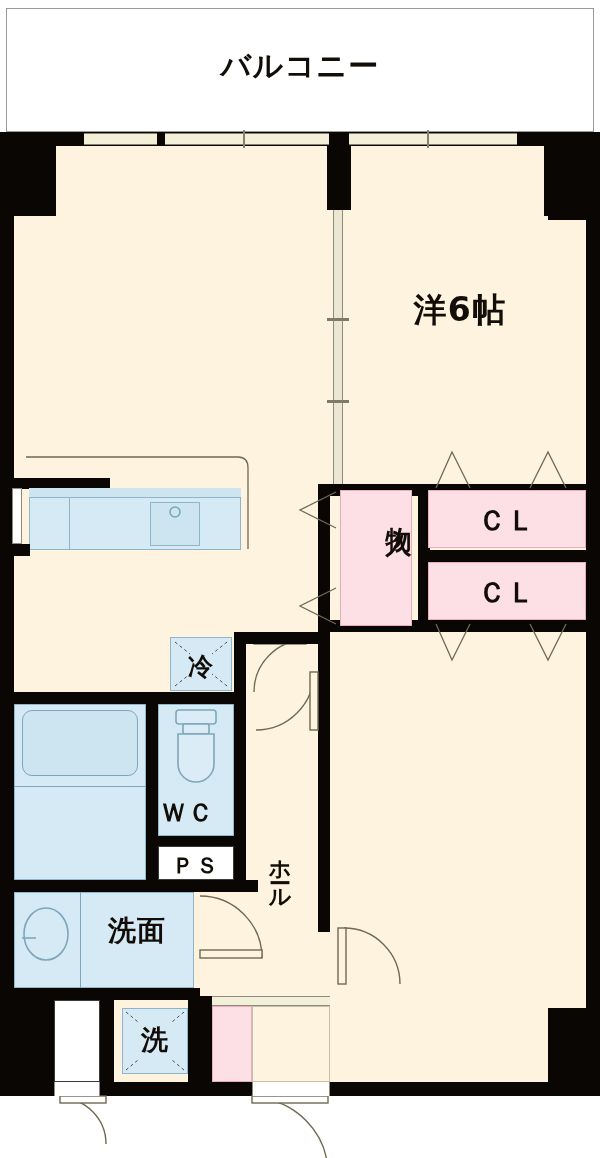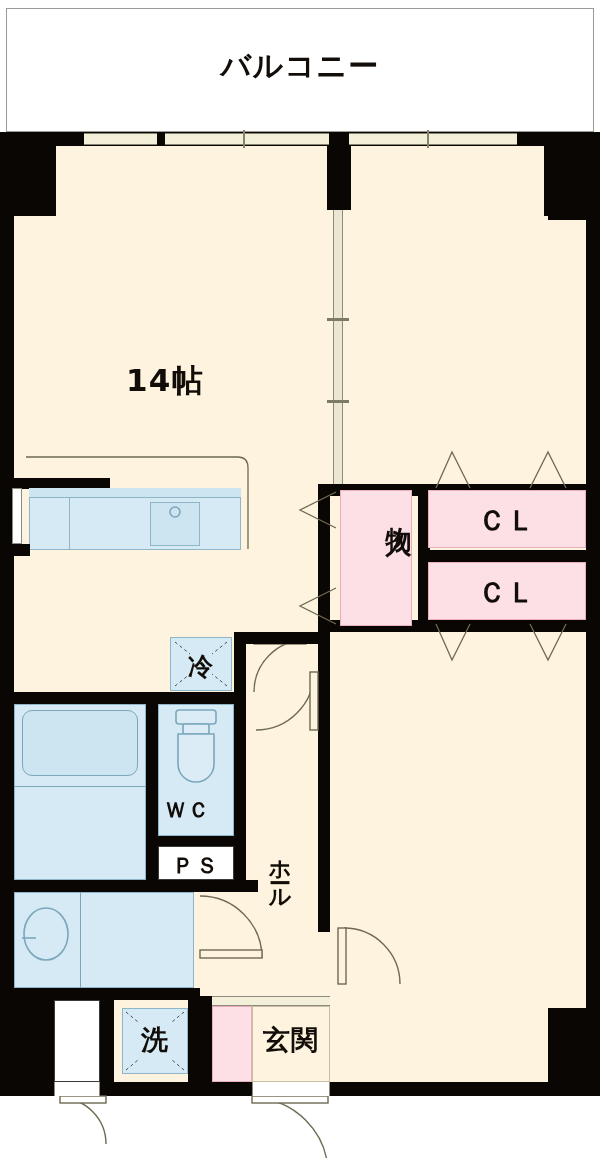--- a/index.html
+++ b/index.html
@@ -53,21 +53,20 @@
 
   <div class="abs win" style="left:84px;top:133px;width:76px;height:12px;"></div>
   <div class="abs wall" style="left:157px;top:133px;width:9px;height:12px;"></div>
   <div class="abs win" style="left:165px;top:133px;width:80px;height:12px;"></div>
   <div class="abs winline" style="left:243px;top:130px;width:2px;height:18px;"></div>
   <div class="abs win" style="left:245px;top:133px;width:84px;height:12px;"></div>
   <div class="abs win" style="left:349px;top:133px;width:80px;height:12px;"></div>
   <div class="abs winline" style="left:427px;top:130px;width:2px;height:18px;"></div>
   <div class="abs win" style="left:429px;top:133px;width:88px;height:12px;"></div>
 
-  <div class="lbl jp" style="left:60px;top:360px;width:210px;font-size:31px;">14帖</div>
 
   <svg style="left:0;top:0;width:600px;height:1158px;">
     <path class="fold" d="M26 457 L238 457 Q248 457 248 468 L248 549"></path>
   </svg>
   <div class="abs wall" style="left:14px;top:478px;width:96px;height:11px;"></div>
   <div class="abs blue bluel" style="left:29px;top:488px;width:212px;height:62px;"></div>
   <div class="abs" style="left:29px;top:488px;width:212px;height:10px;border-bottom:1px solid #8fb6c8;background:#cde4f1;"></div>
   <div class="abs" style="left:69px;top:498px;width:1px;height:52px;background:#8fb6c8;"></div>
   <div class="abs bluel" style="left:150px;top:502px;width:50px;height:44px;background:#cde4f1;"></div>
   <svg style="left:0;top:0;width:600px;height:1158px;">
@@ -82,20 +81,21 @@
   </svg>
   <div class="lbl jp" style="left:170px;top:650px;width:62px;font-size:25px;">冷</div>
 
   <div class="abs wall" style="left:548px;top:146px;width:38px;height:74px;"></div>
   <div class="abs wall" style="left:548px;top:1008px;width:38px;height:74px;"></div>
 
   <div class="abs slide" style="left:333px;top:210px;width:10px;height:278px;"></div>
   <div class="abs" style="left:327px;top:318px;width:22px;height:3px;background:#7d7a66;"></div>
   <div class="abs" style="left:327px;top:400px;width:22px;height:3px;background:#7d7a66;"></div>
 
+  <div class="lbl jp" style="left:360px;top:288px;width:200px;font-size:33px;">洋6帖</div>
 
   <div class="abs wall" style="left:318px;top:484px;width:268px;height:12px;"></div>
   <div class="abs wall" style="left:318px;top:620px;width:268px;height:12px;"></div>
   <div class="abs wall" style="left:318px;top:484px;width:12px;height:148px;"></div>
   <div class="abs wall" style="left:418px;top:484px;width:12px;height:148px;"></div>
   <div class="abs wall" style="left:418px;top:550px;width:168px;height:12px;"></div>
 
   <div class="abs pink pinkl" style="left:340px;top:490px;width:72px;height:136px;"></div>
   <div class="lbl jp vert" style="left:340px;top:506px;width:72px;font-size:26px;line-height:1.05;">物入</div>
 
@@ -133,31 +133,32 @@
   <div class="abs blue bluel" style="left:14px;top:704px;width:132px;height:176px;"></div>
   <div class="abs" style="left:22px;top:710px;width:116px;height:66px;background:#cde4f1;border:1px solid #7ca7bb;border-radius:10px;"></div>
   <div class="abs" style="left:14px;top:786px;width:132px;height:1px;background:#7ca7bb;"></div>
 
   <div class="abs blue bluel" style="left:158px;top:704px;width:76px;height:132px;"></div>
   <svg style="left:0;top:0;width:600px;height:1158px;">
     <rect class="fix" x="176" y="710" width="40" height="14" rx="3"></rect>
     <rect class="fix" x="183" y="724" width="26" height="10" rx="2"></rect>
     <path class="fix" d="M178 734 L214 734 L214 764 A 18 18 0 0 1 178 764 Z"></path>
   </svg>
-  <div class="lbl" style="left:158px;top:796px;width:60px;font-size:21px;letter-spacing:2px;">ＷＣ</div>
+  <div class="lbl" style="left:158px;top:796px;width:60px;font-size:25px;letter-spacing:2px;">ＷＣ</div>
 
   <div class="abs white" style="left:158px;top:846px;width:76px;height:34px;border:1px solid #3a3a38;"></div>
   <div class="lbl" style="left:158px;top:851px;width:76px;font-size:22px;letter-spacing:2px;">ＰＳ</div>
 
   <div class="abs blue bluel" style="left:14px;top:892px;width:180px;height:96px;"></div>
   <div class="abs" style="left:80px;top:892px;width:1px;height:96px;background:#7ca7bb;"></div>
   <svg style="left:0;top:0;width:600px;height:1158px;">
     <ellipse class="fixn" cx="46" cy="934" rx="22" ry="26"></ellipse>
     <path class="fixn" d="M22 938 L36 938"></path>
   </svg>
+  <div class="lbl jp" style="left:80px;top:912px;width:114px;font-size:28px;">洗面</div>
 
   <div class="abs wall" style="left:14px;top:988px;width:100px;height:94px;"></div>
   <div class="abs wall" style="left:114px;top:988px;width:80px;height:12px;"></div>
   <div class="abs white" style="left:54px;top:1000px;width:46px;height:82px;border:1px solid #3a3a38;"></div>
   <div class="abs blue bluel" style="left:122px;top:1008px;width:66px;height:66px;"></div>
   <svg style="left:0;top:0;width:600px;height:1158px;">
     <path class="dash" d="M126 1012 L138 1022 M184 1012 L172 1022 M126 1070 L138 1060 M184 1070 L172 1060"></path>
   </svg>
   <div class="lbl jp" style="left:122px;top:1022px;width:66px;font-size:27px;">洗</div>
   <div class="abs wall" style="left:188px;top:988px;width:12px;height:94px;"></div>
@@ -173,21 +174,20 @@
     <rect class="dleaf" x="254" y="636" width="52" height="8"></rect>
 
     <path class="arc" d="M200 896 A 62 62 0 0 1 262 958"></path>
     <rect class="dleaf" x="200" y="950" width="62" height="8"></rect>
   </svg>
 
   <div class="abs wall" style="left:200px;top:996px;width:12px;height:86px;"></div>
   <div class="abs" style="left:212px;top:996px;width:118px;height:10px;background:#f4efd8;border-top:1px solid #8d8b7e;border-bottom:1px solid #8d8b7e;"></div>
   <div class="abs pink pinkl" style="left:212px;top:1006px;width:40px;height:76px;"></div>
   <div class="abs room" style="left:252px;top:1006px;width:78px;height:76px;border:1px solid #c7bfa3;"></div>
-  <div class="lbl jp" style="left:252px;top:1022px;width:78px;font-size:27px;">玄関</div>
 
   <svg style="left:0;top:0;width:600px;height:1158px;">
 
     <path class="arc" d="M60 1098 A 46 46 0 0 1 106 1144"></path>
     <rect class="dleafw" x="60" y="1096" width="46" height="7"></rect>
 
     <path class="arc" d="M252 1098 A 76 76 0 0 1 328 1174"></path>
     <rect class="dleafw" x="252" y="1096" width="76" height="7"></rect>
   </svg>
 

